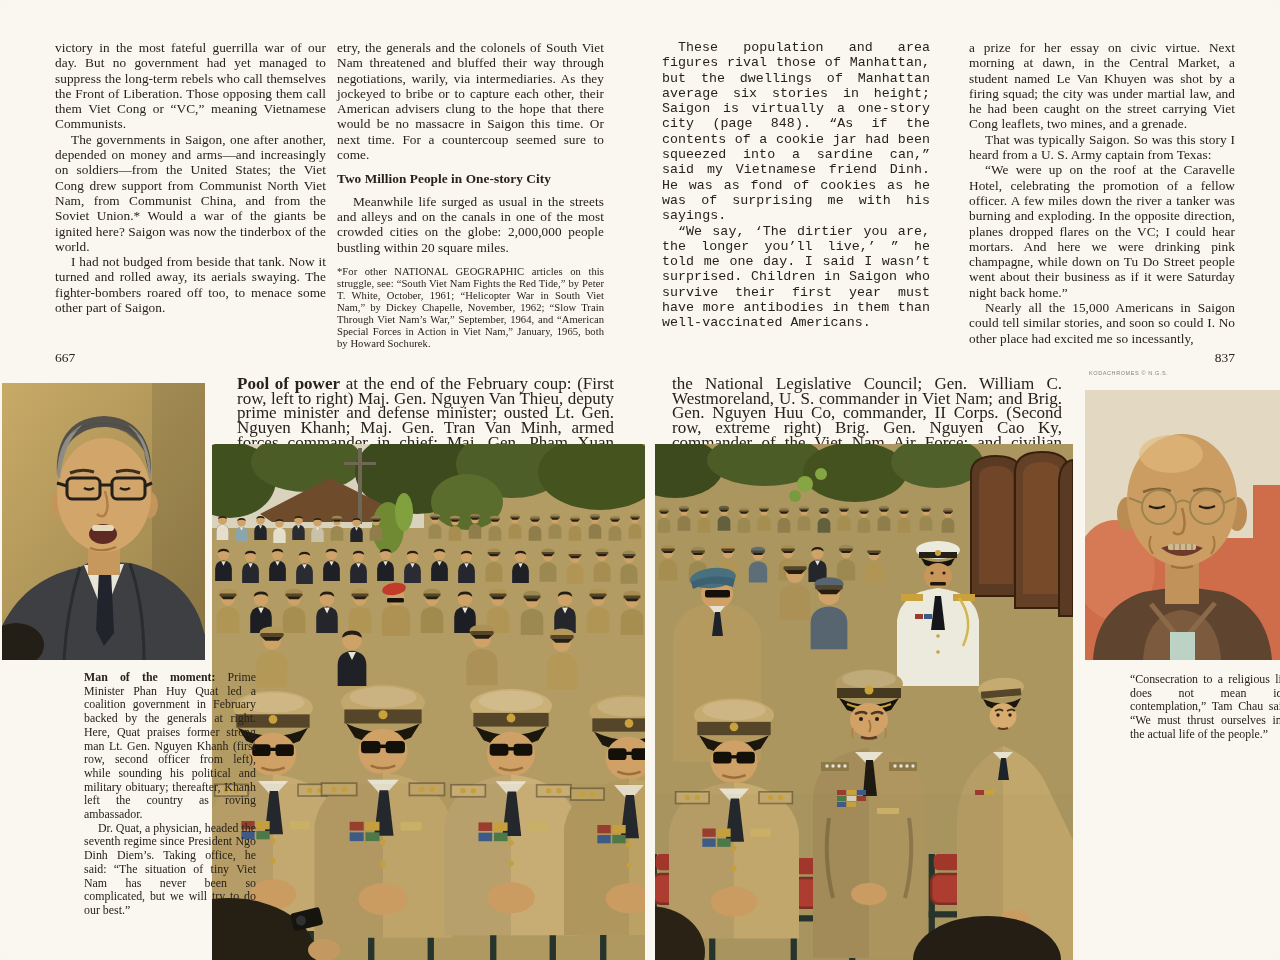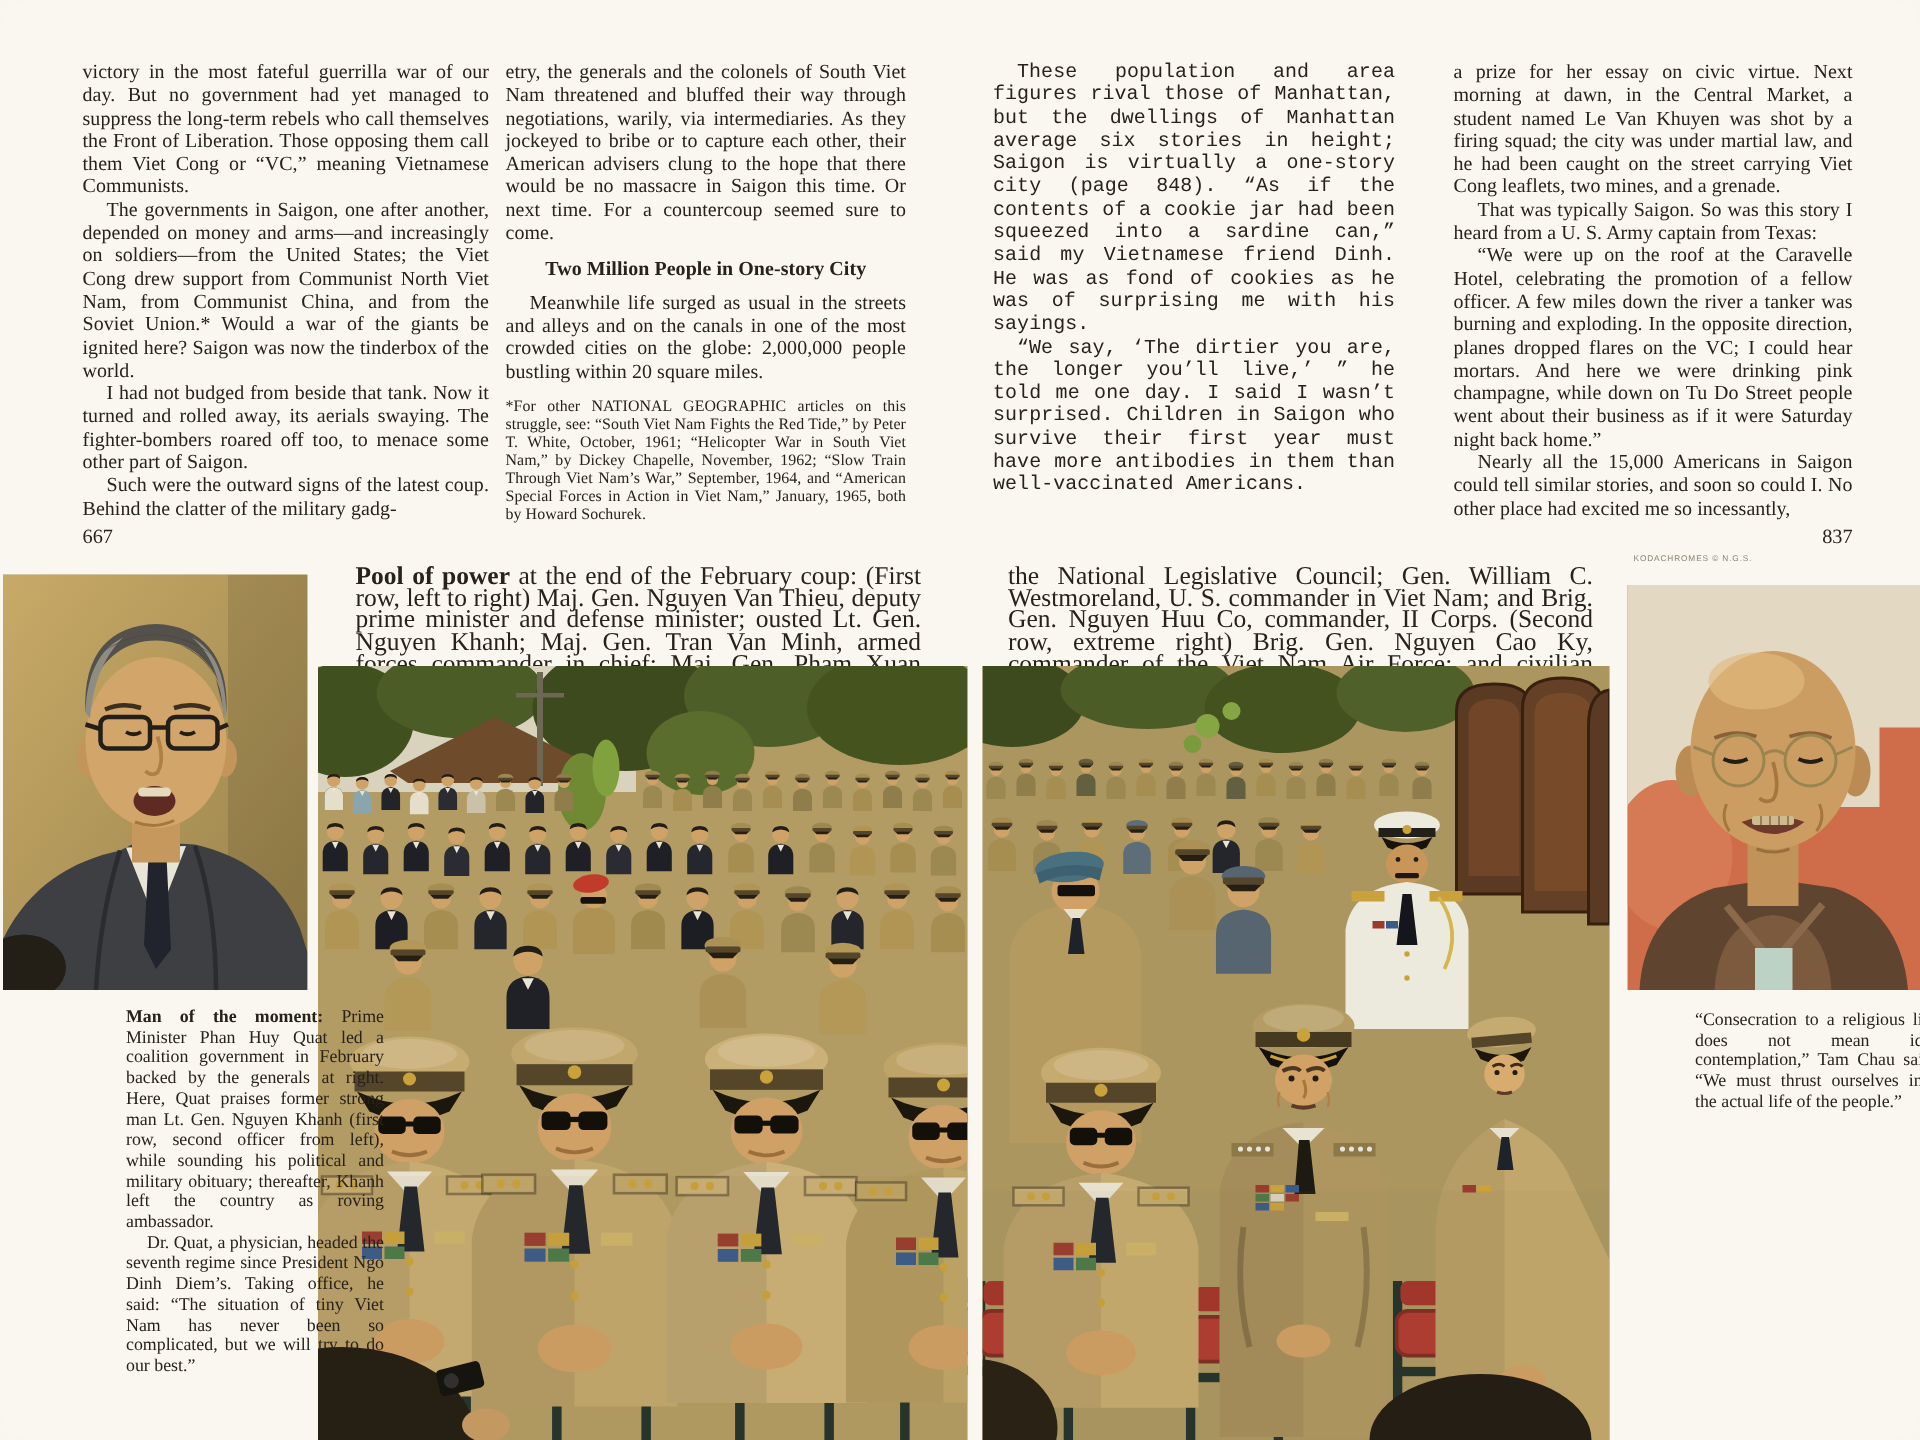--- a/index.html
+++ b/index.html
@@ -7,21 +7,21 @@
         font-family:"Liberation Serif","DejaVu Serif",serif;color:#28221a;border-radius:20px;}
   
   .col{position:absolute;top:40px;font-size:13.3px;line-height:15.3px;text-align:justify;
        letter-spacing:.05px;}
   .col p{margin:0;text-indent:16px;}
   .col p.noindent{text-indent:0;}
   #col1{left:55px;width:271px;}
   #col2{left:337px;width:267px;}
   #col3{left:662px;width:268px;font-family:Liberation Mono, monospace;}
   #col4{left:969px;width:266px;}
-  .subhead{font-weight:bold;text-align:center;text-indent:0 !important;margin:9px 0 7px 0 !important;
+  .subhead{font-weight:bold;text-align:left;text-indent:0 !important;margin:9px 0 7px 0 !important;
            font-size:13.3px;}
   .footnote{font-size:10.6px;line-height:12.1px;margin-top:11px !important;text-indent:0 !important;}
   .pagenum{position:absolute;top:350px;font-size:13.5px;}
   #pn-left{left:55px;}
   #pn-right{left:1160px;width:75px;text-align:right;}
   .credit{position:absolute;left:1089px;top:370px;font-family:"Liberation Sans","DejaVu Sans",sans-serif;
           font-size:5.5px;letter-spacing:.6px;color:#8a8374;}
   
   .poolcap{position:absolute;top:377px;font-size:17px;line-height:14.7px;text-align:justify;}
   #poolcap-left{left:237px;width:377px;}
@@ -43,21 +43,20 @@
 </style>
 </head>
 <body>
 
 <div class="page">
 
   <div class="col" id="col1">
     <p class="noindent">victory in the most fateful guerrilla war of our day. But no government had yet managed to suppress the long-term rebels who call themselves the Front of Liberation. Those opposing them call them Viet Cong or “VC,” meaning Vietnamese Communists.</p>
     <p>The governments in Saigon, one after another, depended on money and arms—and increasingly on soldiers—from the United States; the Viet Cong drew support from Communist North Viet Nam, from Communist China, and from the Soviet Union.* Would a war of the giants be ignited here? Saigon was now the tinderbox of the world.</p>
     <p>I had not budged from beside that tank. Now it turned and rolled away, its aerials swaying. The fighter-bombers roared off too, to menace some other part of Saigon.</p>
-    <p>Such were the outward signs of the latest coup. Behind the clatter of the military gadg-</p>
   </div>
   <div class="col" id="col2">
     <p class="noindent">etry, the generals and the colonels of South Viet Nam threatened and bluffed their way through negotiations, warily, via intermediaries. As they jockeyed to bribe or to capture each other, their American advisers clung to the hope that there would be no massacre in Saigon this time. Or next time. For a countercoup seemed sure to come.</p>
     <p class="subhead">Two Million People in One-story City</p>
     <p>Meanwhile life surged as usual in the streets and alleys and on the canals in one of the most crowded cities on the globe: 2,000,000 people bustling within 20 square miles.</p>
     <p class="footnote">*For other NATIONAL GEOGRAPHIC articles on this struggle, see: “South Viet Nam Fights the Red Tide,” by Peter T. White, October, 1961; “Helicopter War in South Viet Nam,” by Dickey Chapelle, November, 1962; “Slow Train Through Viet Nam’s War,” September, 1964, and “American Special Forces in Action in Viet Nam,” January, 1965, both by Howard Sochurek.</p>
   </div>
 
   <div class="col" id="col3">
     <p>These population and area figures rival those of Manhattan, but the dwellings of Manhattan average six stories in height; Saigon is virtually a one-story city (page 848). “As if the contents of a cookie jar had been squeezed into a sardine can,” said my Vietnamese friend Dinh. He was as fond of cookies as he was of surprising me with his sayings.</p>

